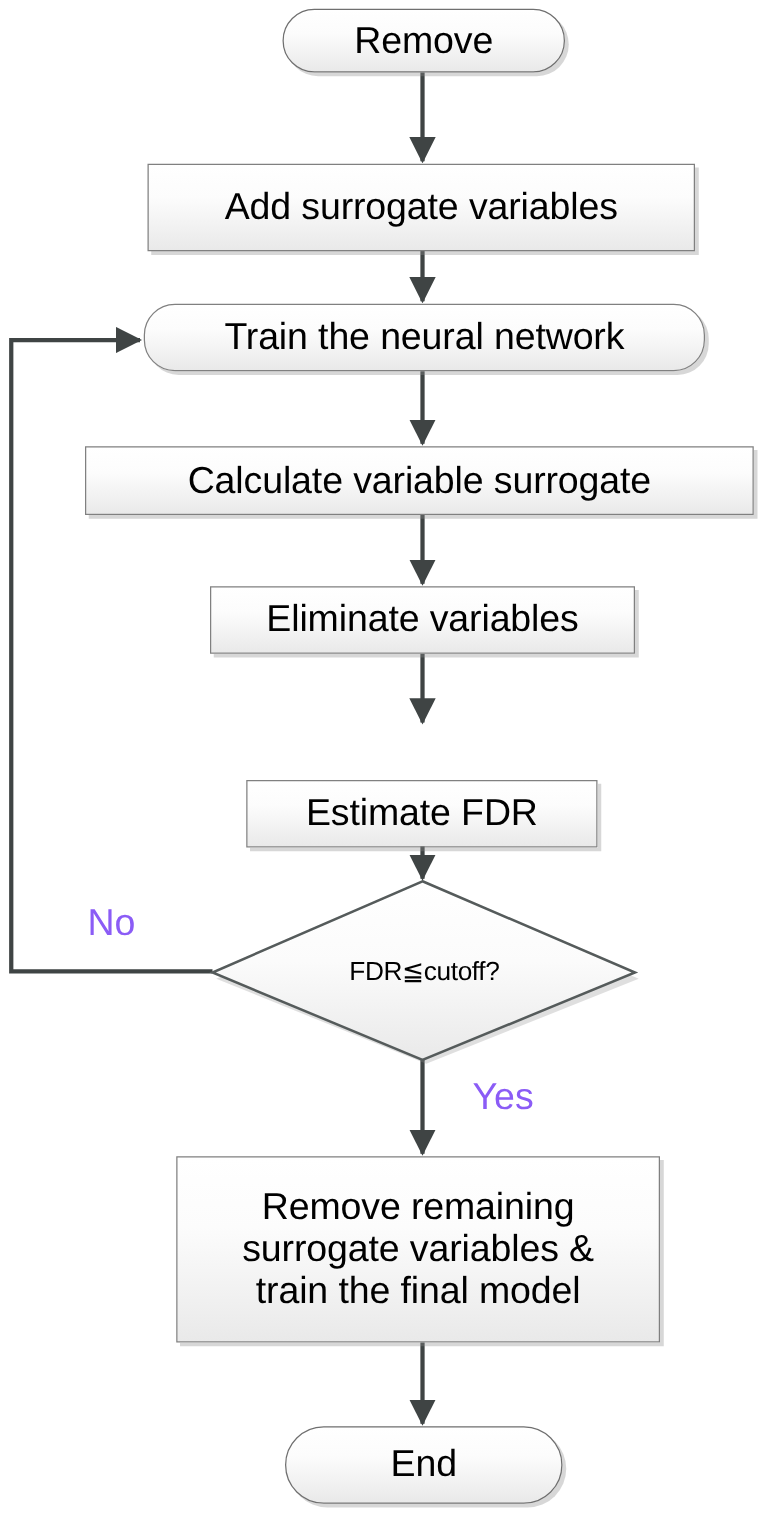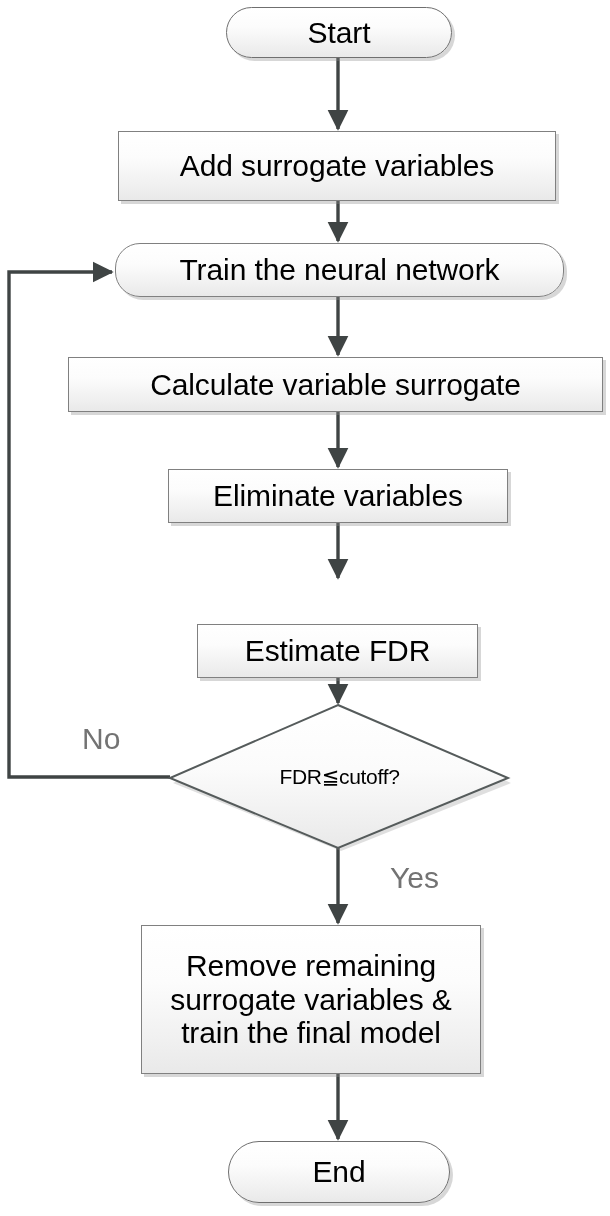--- a/index.html
+++ b/index.html
@@ -53,23 +53,22 @@
     left: 0; top: 0;
     width: 100%; height: 100%;
     display: flex;
     align-items: center;
     justify-content: center;
     color: #000;
     letter-spacing: -0.3px;
   }
   .edge-label {
     position: absolute;
-    color: #737373;
+    color: #8b5cf6;
     white-space: nowrap;
-    margin-left: 12px;
   }
 </style>
 </head>
 <body>
 
 <svg id="canvas" viewBox="0 0 610 1216" width="610" height="1216" xmlns="http://www.w3.org/2000/svg">
   <defs>
     <marker id="arrowhead" viewBox="0 0 10 10" refX="9.2" refY="5" markerWidth="6.2" markerHeight="6.2" orient="auto-start-reverse">
       <path d="M 0 0 L 10 5 L 0 10 z" fill="#3f4444"></path>
     </marker>
@@ -91,21 +90,21 @@
 
     <line x1="338" y1="848" x2="338" y2="923" marker-end="url(#arrowhead)"></line>
 
     <line x1="338" y1="1074" x2="338" y2="1139" marker-end="url(#arrowhead)"></line>
 
     <path d="M 170 777 L 9 777 L 9 272 L 112 272" marker-end="url(#arrowhead)"></path>
   </g>
 </svg>
 
 <div class="node terminator" style="left:226px; top:7px; width:226px; height:51px; font-size:30px;">
-  <span>Start</span>
+  <span>Remove</span>
 </div>
 
 <div class="node process" style="left:118px; top:131px; width:438px; height:70px; font-size:30px;">
   <span>Add surrogate variables</span>
 </div>
 
 <div class="node process" style="left:115px; top:243px; width:449px; height:54px; font-size:30px;border-radius:25px;">
   <span>Train the neural network</span>
 </div>
 
@@ -139,21 +138,21 @@
 </div>
 
 <div class="edge-label" style="left:70px; top:722px; font-size:30px;">
   <span>No</span>
 </div>
 
 <div class="edge-label" style="left:378px; top:861px; font-size:30px;">
   <span>Yes</span>
 </div>
 
-<div class="node process" style="left:141px; top:925px; width:340px; height:149px; font-size:30px;">
+<div class="node process" style="left:141px; top:925px; width:387px; height:149px; font-size:30px;">
   <span>Remove remaining
 surrogate variables &amp;
 train the final model</span>
 </div>
 
 <div class="node terminator" style="left:228px; top:1141px; width:222px; height:62px; font-size:30px;text-align:right;">
   <span>End</span>
 </div>
 
 </body></html>

